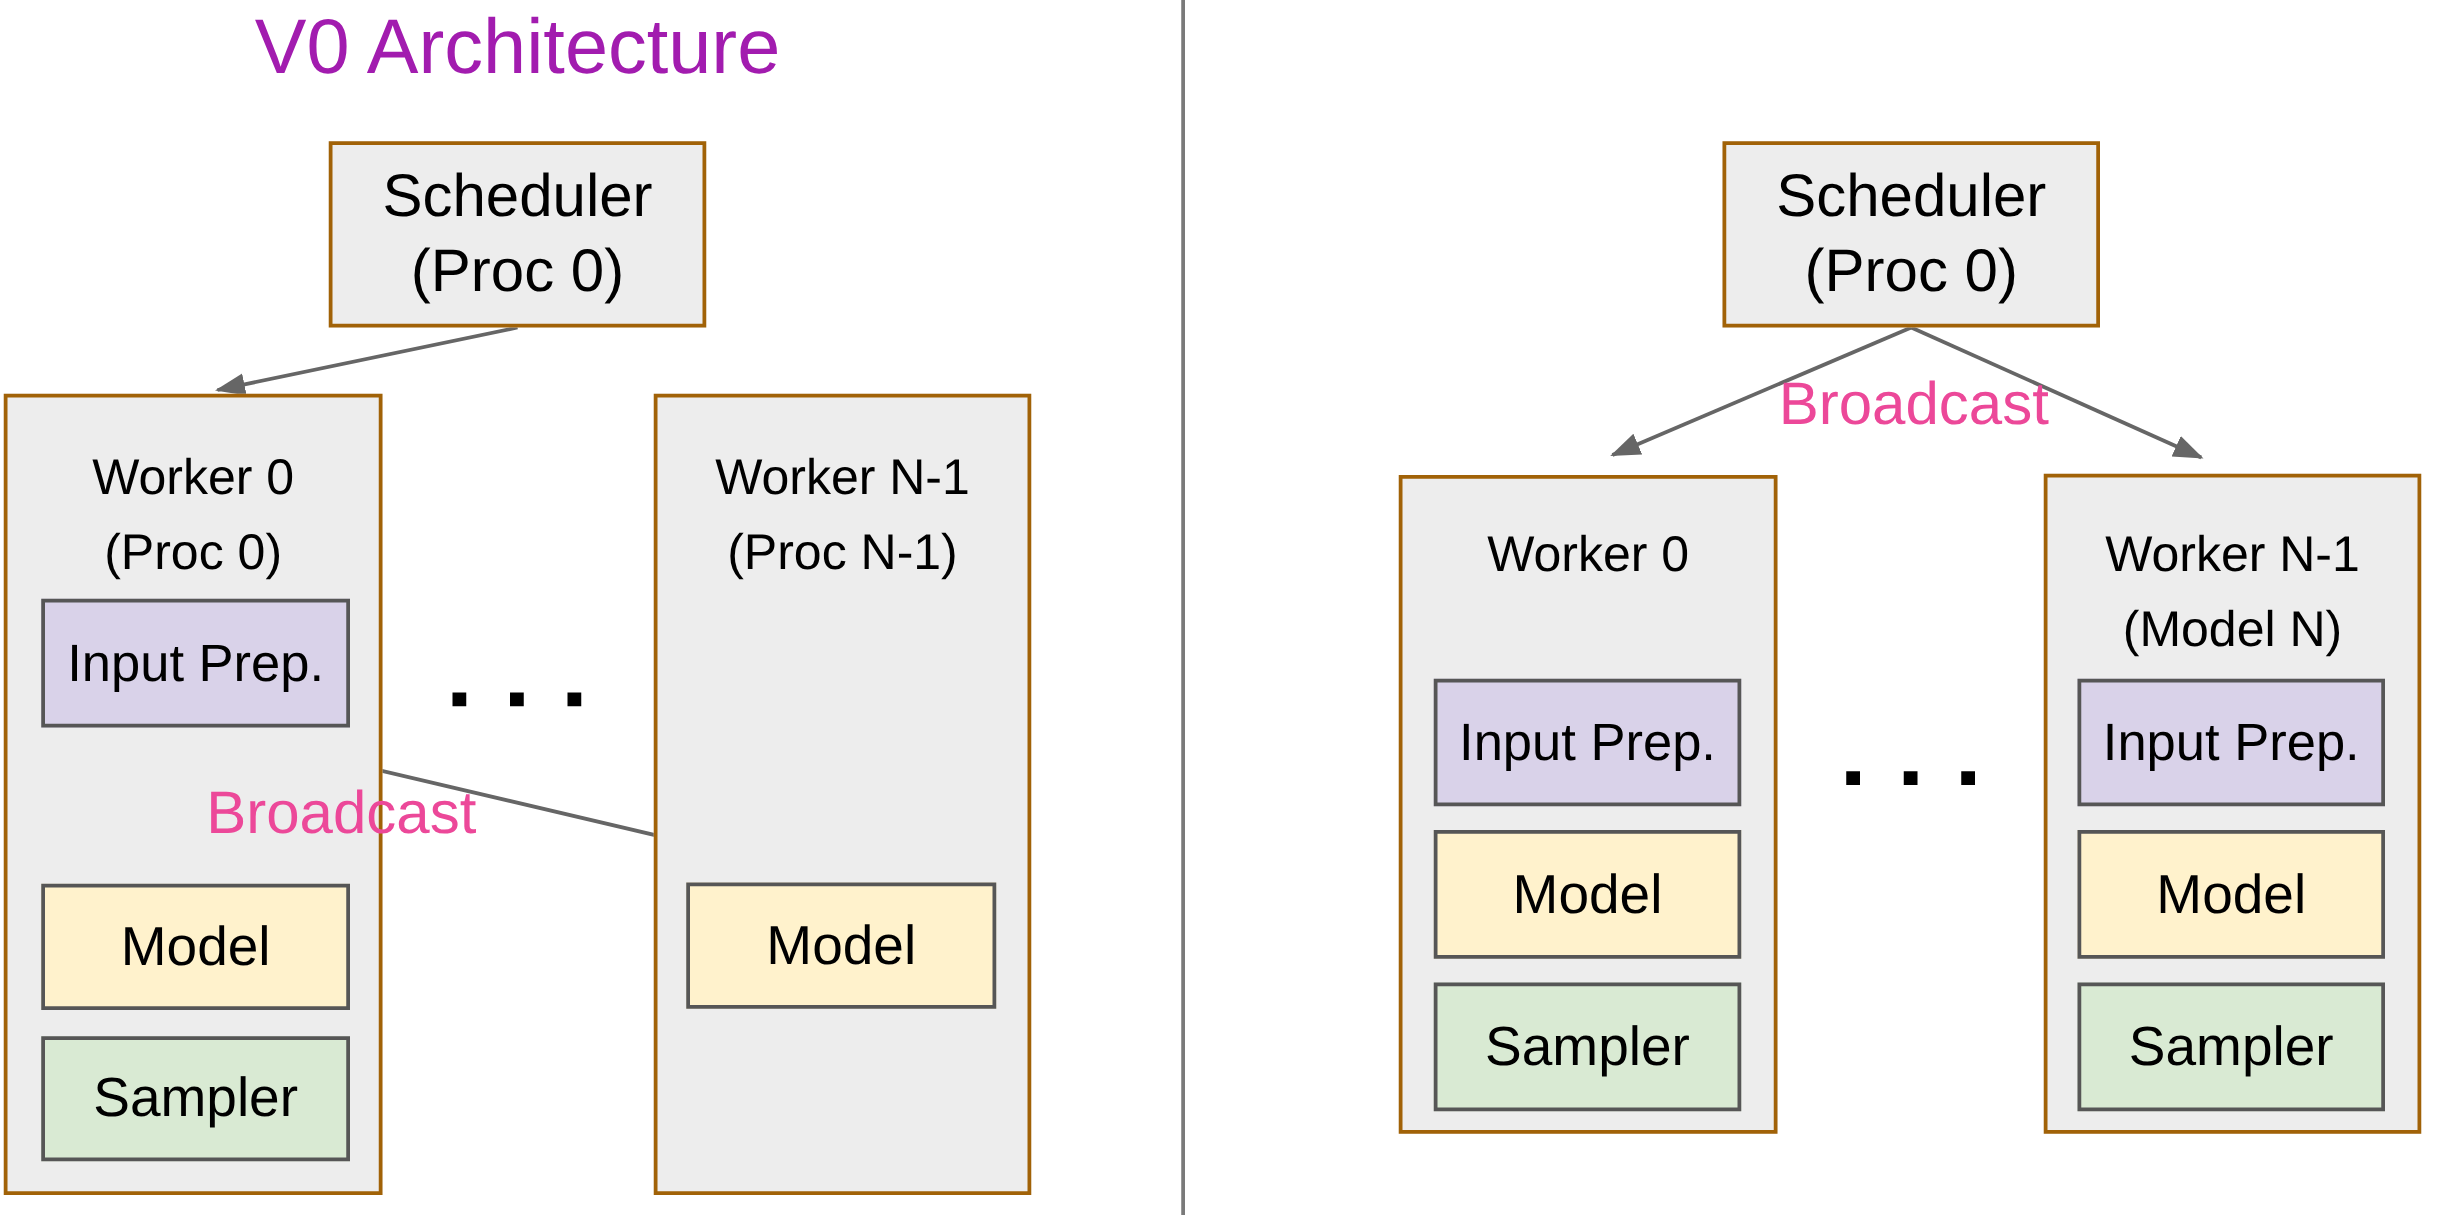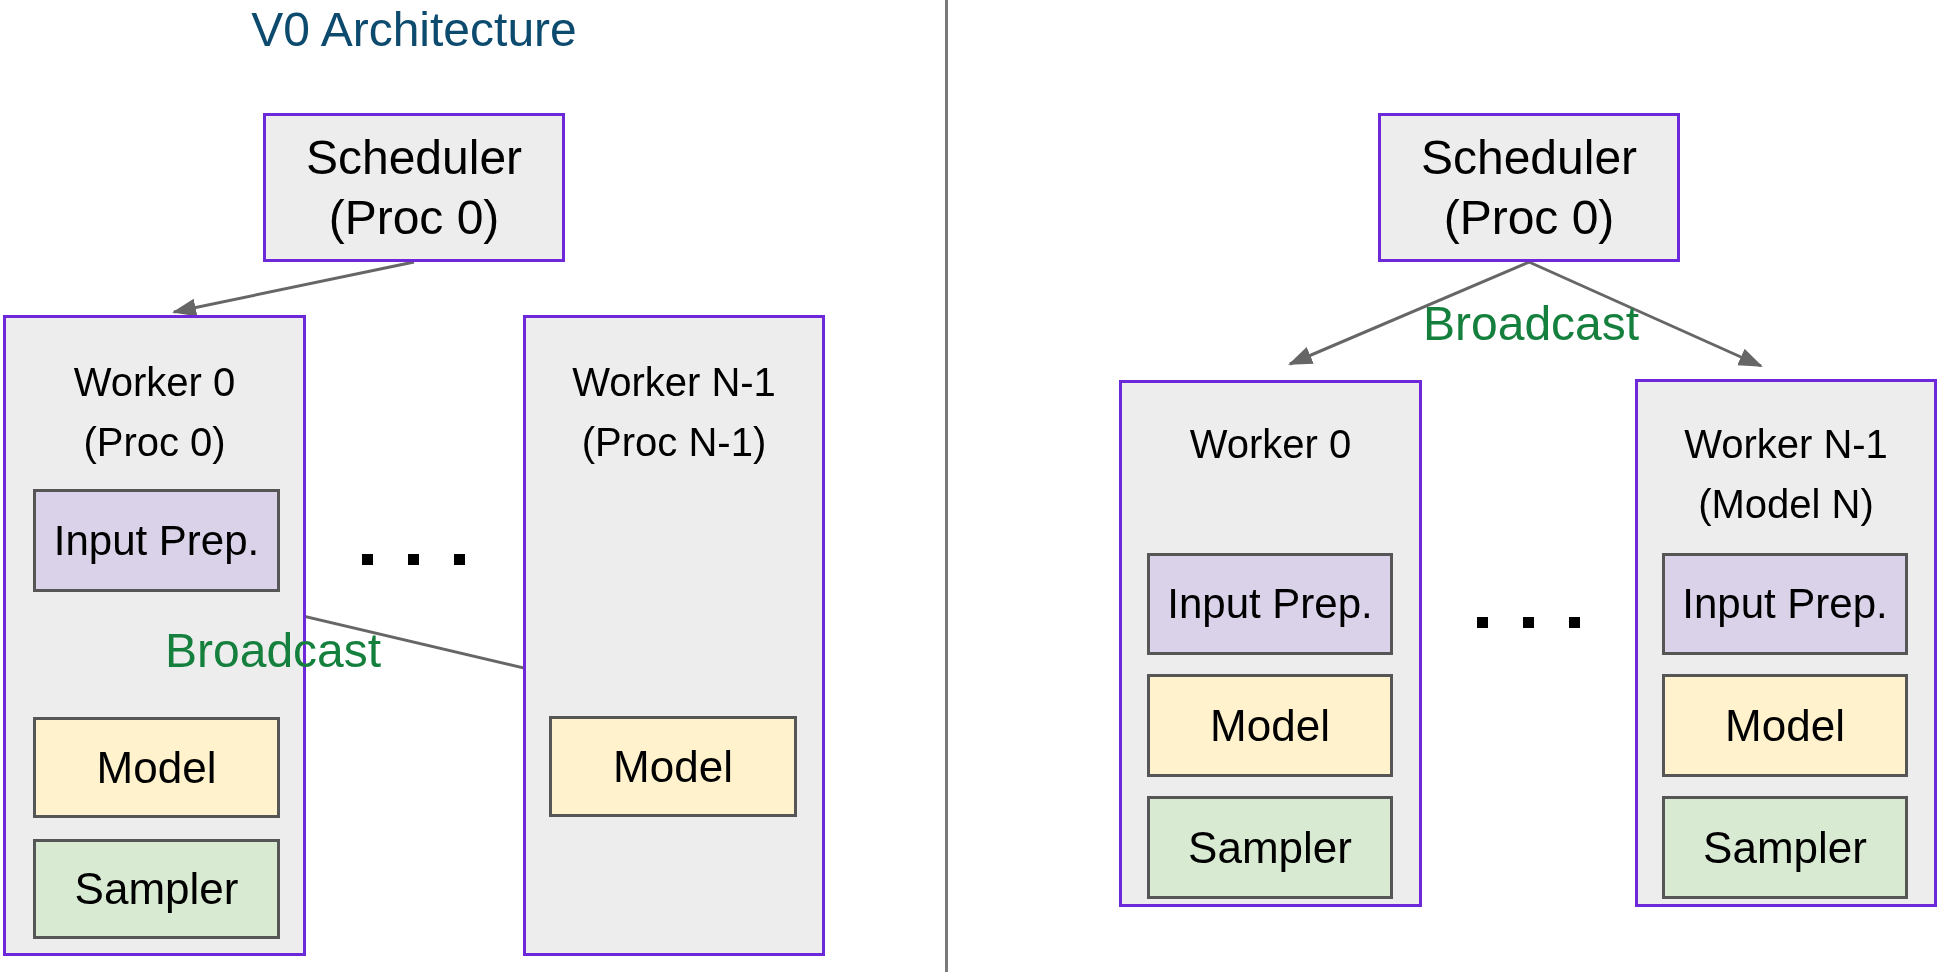--- a/index.html
+++ b/index.html
@@ -2,41 +2,41 @@
 <html><head>
 <meta charset="utf-8">
 <style>
   html,body { margin:0; padding:0; background:#ffffff; }
   #canvas {
     position:relative; width:1954px; height:972px; background:#ffffff;
     font-family:"Liberation Sans", sans-serif; color:#000; overflow:hidden;
   }
   .title {
     position:absolute; width:600px; text-align:center;
-    font-size:48px; font-weight:400; color:#0c4a6e; white-space:nowrap;
+    font-size:62px; font-weight:400; color:#a21caf; white-space:nowrap;
   }
   .bigbox {
     position:absolute; box-sizing:border-box;
-    background:#ededed; border:3px solid #6d28d9;
+    background:#ededed; border:3px solid #a16207;
   }
   .centered2 {
     display:flex; flex-direction:column; align-items:center; justify-content:center;
     text-align:center; font-size:48px; line-height:60px;
   }
   .worker-label {
     position:absolute; text-align:center; font-size:40px; line-height:60px; color:#000;
   }
   .comp {
     position:absolute; box-sizing:border-box; border:3px solid #565656;
     display:flex; align-items:center; justify-content:center;
-    font-size:44px; color:#000; white-space:nowrap;margin-top:10px;
+    font-size:44px; color:#000; white-space:nowrap;
   }
   .comp.inputprep { font-size:42px; }
   .broadcast {
-    position:absolute; font-size:48px; line-height:50px; color:#15803d; white-space:nowrap;text-align:center;
+    position:absolute; font-size:48px; line-height:50px; color:#ec4899; white-space:nowrap;text-align:center;
   }
   .dots {
     position:absolute; display:flex; justify-content:space-between; align-items:center;
   }
   .dots span { width:11px; height:11px; background:#000; display:block; }
   .divider { position:absolute; background:#7a7a7a; }
   svg.arrow-layer { position:absolute; left:0; top:0; pointer-events:none; }
 </style>
 </head>
 <body>

